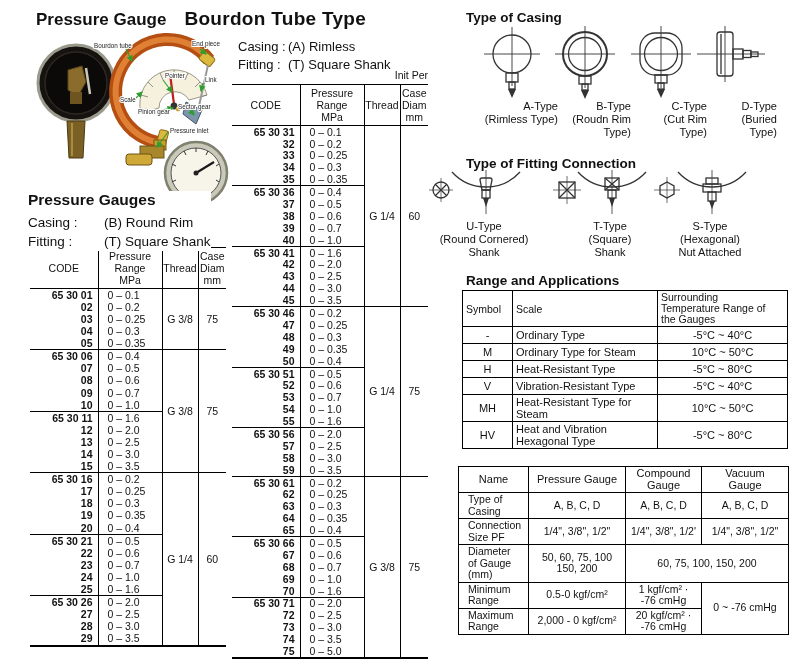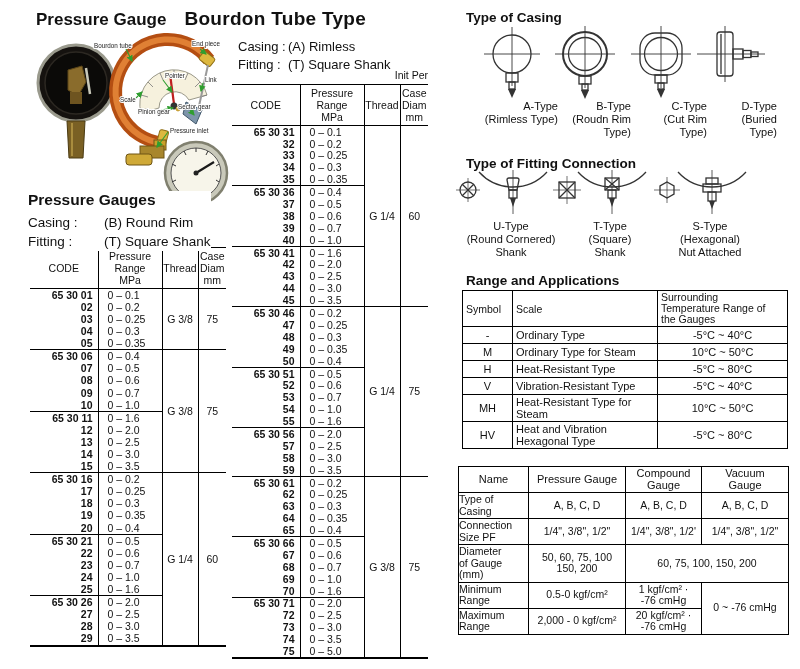--- a/index.html
+++ b/index.html
@@ -53,21 +53,21 @@
   .apps th{font-size:10.5px;text-align:left;}
   .apps th div{line-height:11px;}
   .apps td{font-size:11px;line-height:12px;height:14px;}
   .apps td.sym,.apps td.tmp{text-align:center;}
   
   table.size{position:absolute;left:458px;top:466px;border-collapse:collapse;table-layout:fixed;width:330px;}
   .size col.s1{width:70px;}.size col.s2{width:97px;}.size col.s3{width:76px;}.size col.s4{width:87px;}
   .size th,.size td{border:1px solid #000;font-weight:normal;padding:1px 2px;font-size:10.5px;line-height:11.5px;}
   .size th{text-align:center;font-size:11px;}
   .size td{text-align:center;}
-  .size td.nm{text-align:left;padding-left:0;}
+  .size td.nm{text-align:left;padding-left:9px;}
   
   .diagram{position:absolute;left:28px;top:30px;}
   .dlabel{font-size:6.3px;fill:#1c1c1c;paint-order:stroke;stroke:#ffffff;stroke-width:2px;}
   .garr{stroke:#2f9e2f;stroke-width:1.1;}
 </style>
 </head>
 <body>
 
 <div class="page">
 
@@ -627,21 +627,21 @@
     </svg>
     <div class="cap">
       <div>D-Type</div>
       <div>(Buried</div>
       <div>Type)</div>
     </div>
   </div>
 
   <div class="rh" style="left:466px;top:156px;">Type of Fitting Connection</div>
 
-  <div class="fit-item" style="left:451px;">
+  <div class="fit-item" style="left:424px;">
     <svg class="fig" width="120" height="50" viewBox="0 0 120 50">
       <g class="lineart" stroke-width="1">
         <path d="M 28 2 A 46 46 0 0 0 96 2"></path>
           <line x1="62" y1="0" x2="62" y2="44" stroke-width="0.8"></line>
         <circle cx="17" cy="20" r="8"></circle>
         <line x1="11" y1="14" x2="23" y2="26"></line>
           <line x1="11" y1="26" x2="23" y2="14"></line>
         <line x1="17" y1="8" x2="17" y2="32" stroke-width="0.7"></line>
           <line x1="5" y1="20" x2="29" y2="20" stroke-width="0.7"></line>
         <path d="M56 10 Q56 8 58 8 L66 8 Q68 8 68 10 L66 20 L58 20 Z"></path>

